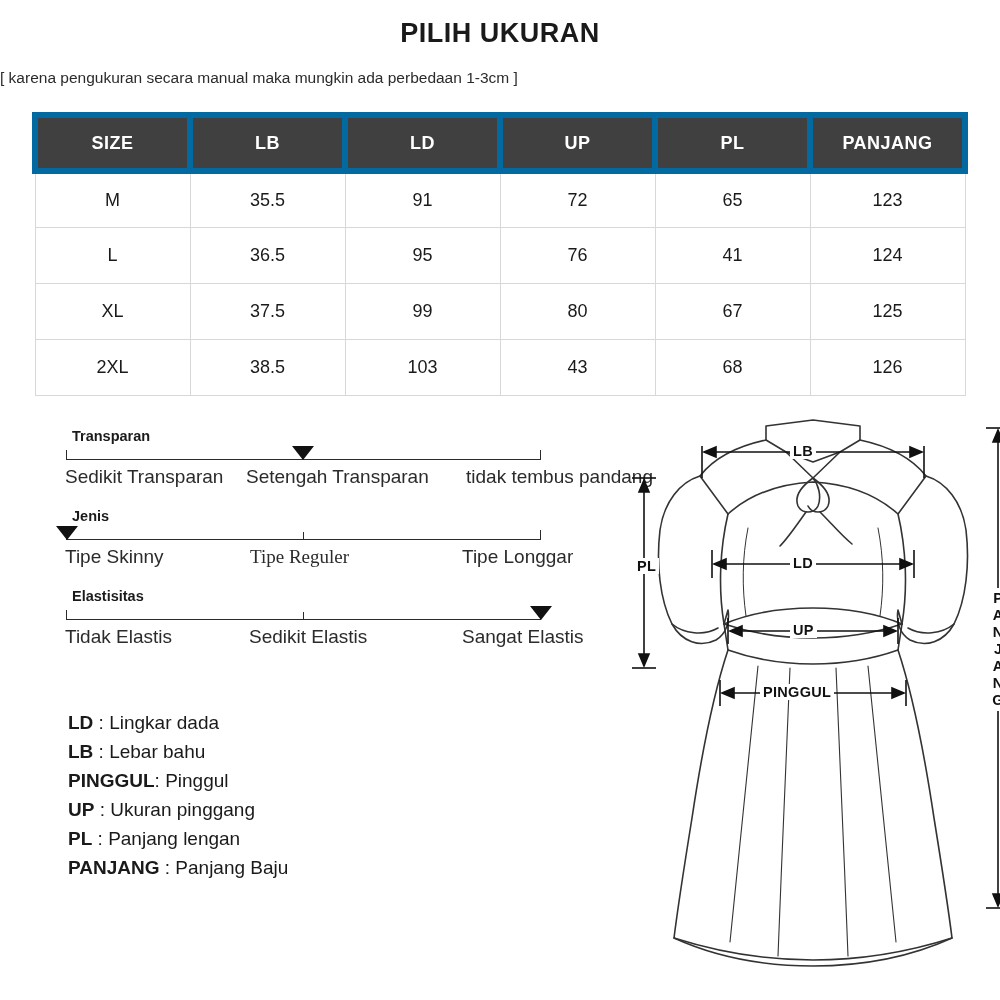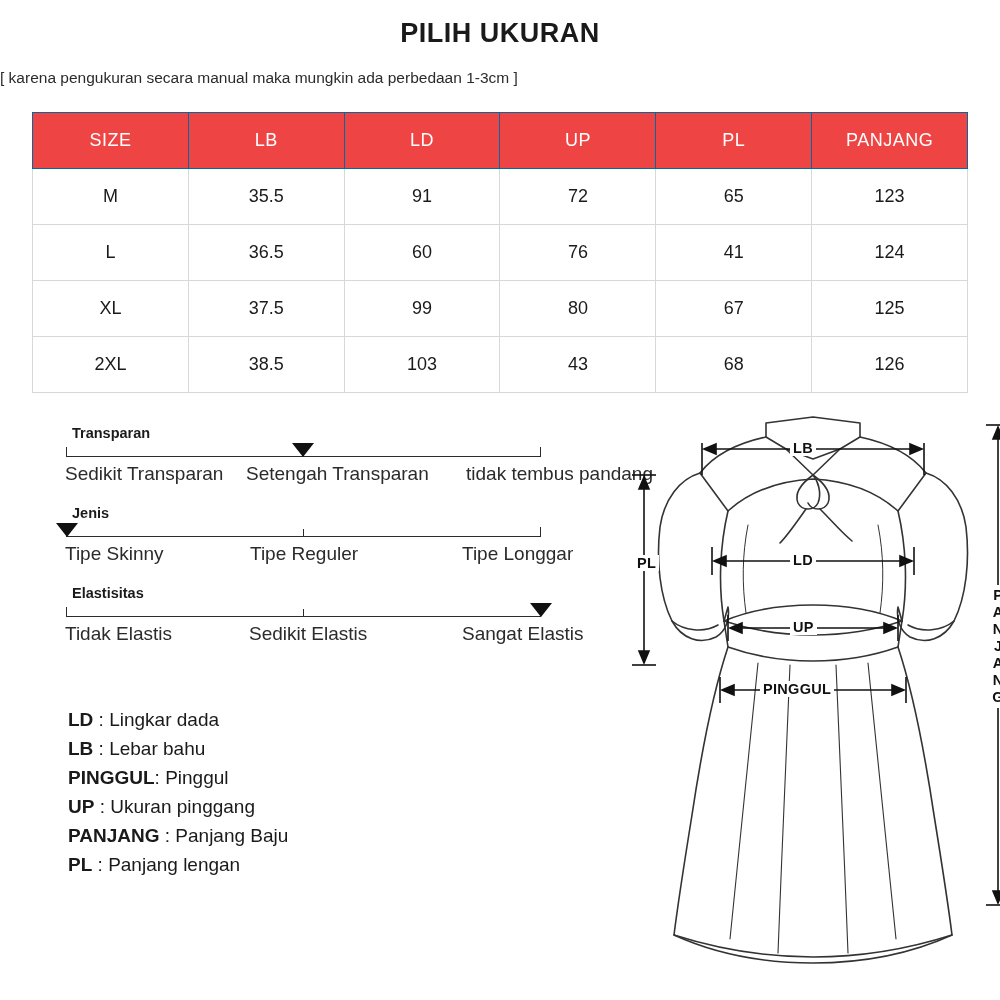--- a/index.html
+++ b/index.html
@@ -33,26 +33,26 @@
   
   .table-wrap {
     margin: 25px 32px 0 32px;
   }
   table.size-table {
     width: 936px;
     border-collapse: collapse;
     table-layout: fixed;
   }
   table.size-table th {
-    background: #ef4444;
+    background: #404040;
     color: #ffffff;
     font-size: 18px;
-    font-weight: normal;
+    font-weight: bold;
     height: 56px;
-    border: 1px solid #0369a1;
+    border: 6px solid #0369a1;
     letter-spacing: 0.5px;
   }
   table.size-table td {
     height: 56px;
     text-align: center;
     font-size: 18px;
     color: #1a1a1a;
     border: 1px solid #d8d8d8;
     background: #ffffff;
   }
@@ -182,21 +182,21 @@
         <td class="first-col">M</td>
         <td>35.5</td>
         <td>91</td>
         <td>72</td>
         <td>65</td>
         <td>123</td>
       </tr>
       <tr>
         <td class="first-col">L</td>
         <td>36.5</td>
-        <td>60</td>
+        <td>95</td>
         <td>76</td>
         <td>41</td>
         <td>124</td>
       </tr>
       <tr>
         <td class="first-col">XL</td>
         <td>37.5</td>
         <td>99</td>
         <td>80</td>
         <td>67</td>
@@ -238,21 +238,21 @@
       <div class="scale-title">Jenis</div>
       <div class="scale-line">
         <div class="axis" style="width: 475px;"></div>
         <div class="tick end" style="left: 0px;"></div>
         <div class="tick" style="left: 237px;"></div>
         <div class="tick end" style="left: 474px;"></div>
         <div class="marker" style="left: -10px;"></div>
       </div>
       <div class="scale-labels">
         <span style="left:-1px;">Tipe Skinny</span>
-        <span style="left:184px;">Tipe  Reguler</span>
+        <span style="left:184px;font-family:Liberation Serif, serif;">Tipe  Reguler</span>
         <span style="left:396px;">Tipe Longgar</span>
       </div>
     </div>
 
     <div class="scale-block">
       <div class="scale-title">Elastisitas</div>
       <div class="scale-line">
         <div class="axis" style="width: 475px;"></div>
         <div class="tick end" style="left: 0px;"></div>
         <div class="tick" style="left: 237px;"></div>
@@ -274,24 +274,24 @@
     <div class="row">
       <b>LB</b><span> : </span><span>Lebar bahu</span>
     </div>
     <div class="row">
       <b>PINGGUL</b><span>: </span><span>Pinggul</span>
     </div>
     <div class="row">
       <b>UP</b><span> : </span><span>Ukuran pinggang</span>
     </div>
     <div class="row">
+      <b>PL</b><span> : </span><span>Panjang lengan</span>
+    </div>
+    <div class="row">
       <b>PANJANG</b><span> : </span><span>Panjang Baju</span>
-    </div>
-    <div class="row">
-      <b>PL</b><span> : </span><span>Panjang lengan</span>
     </div>
   </div>
 
   <div class="figure">
     <svg width="420" height="560" viewBox="0 0 420 560">
       <g fill="none" stroke="#333333" stroke-width="1.6" stroke-linejoin="round" stroke-linecap="round">
 
         <path d="M158 22 L158 8 L205 2 L252 8 L252 22 L232 34 L205 44 L178 34 Z"></path>
         <path d="M178 34 L205 60 L232 34"></path>
 

